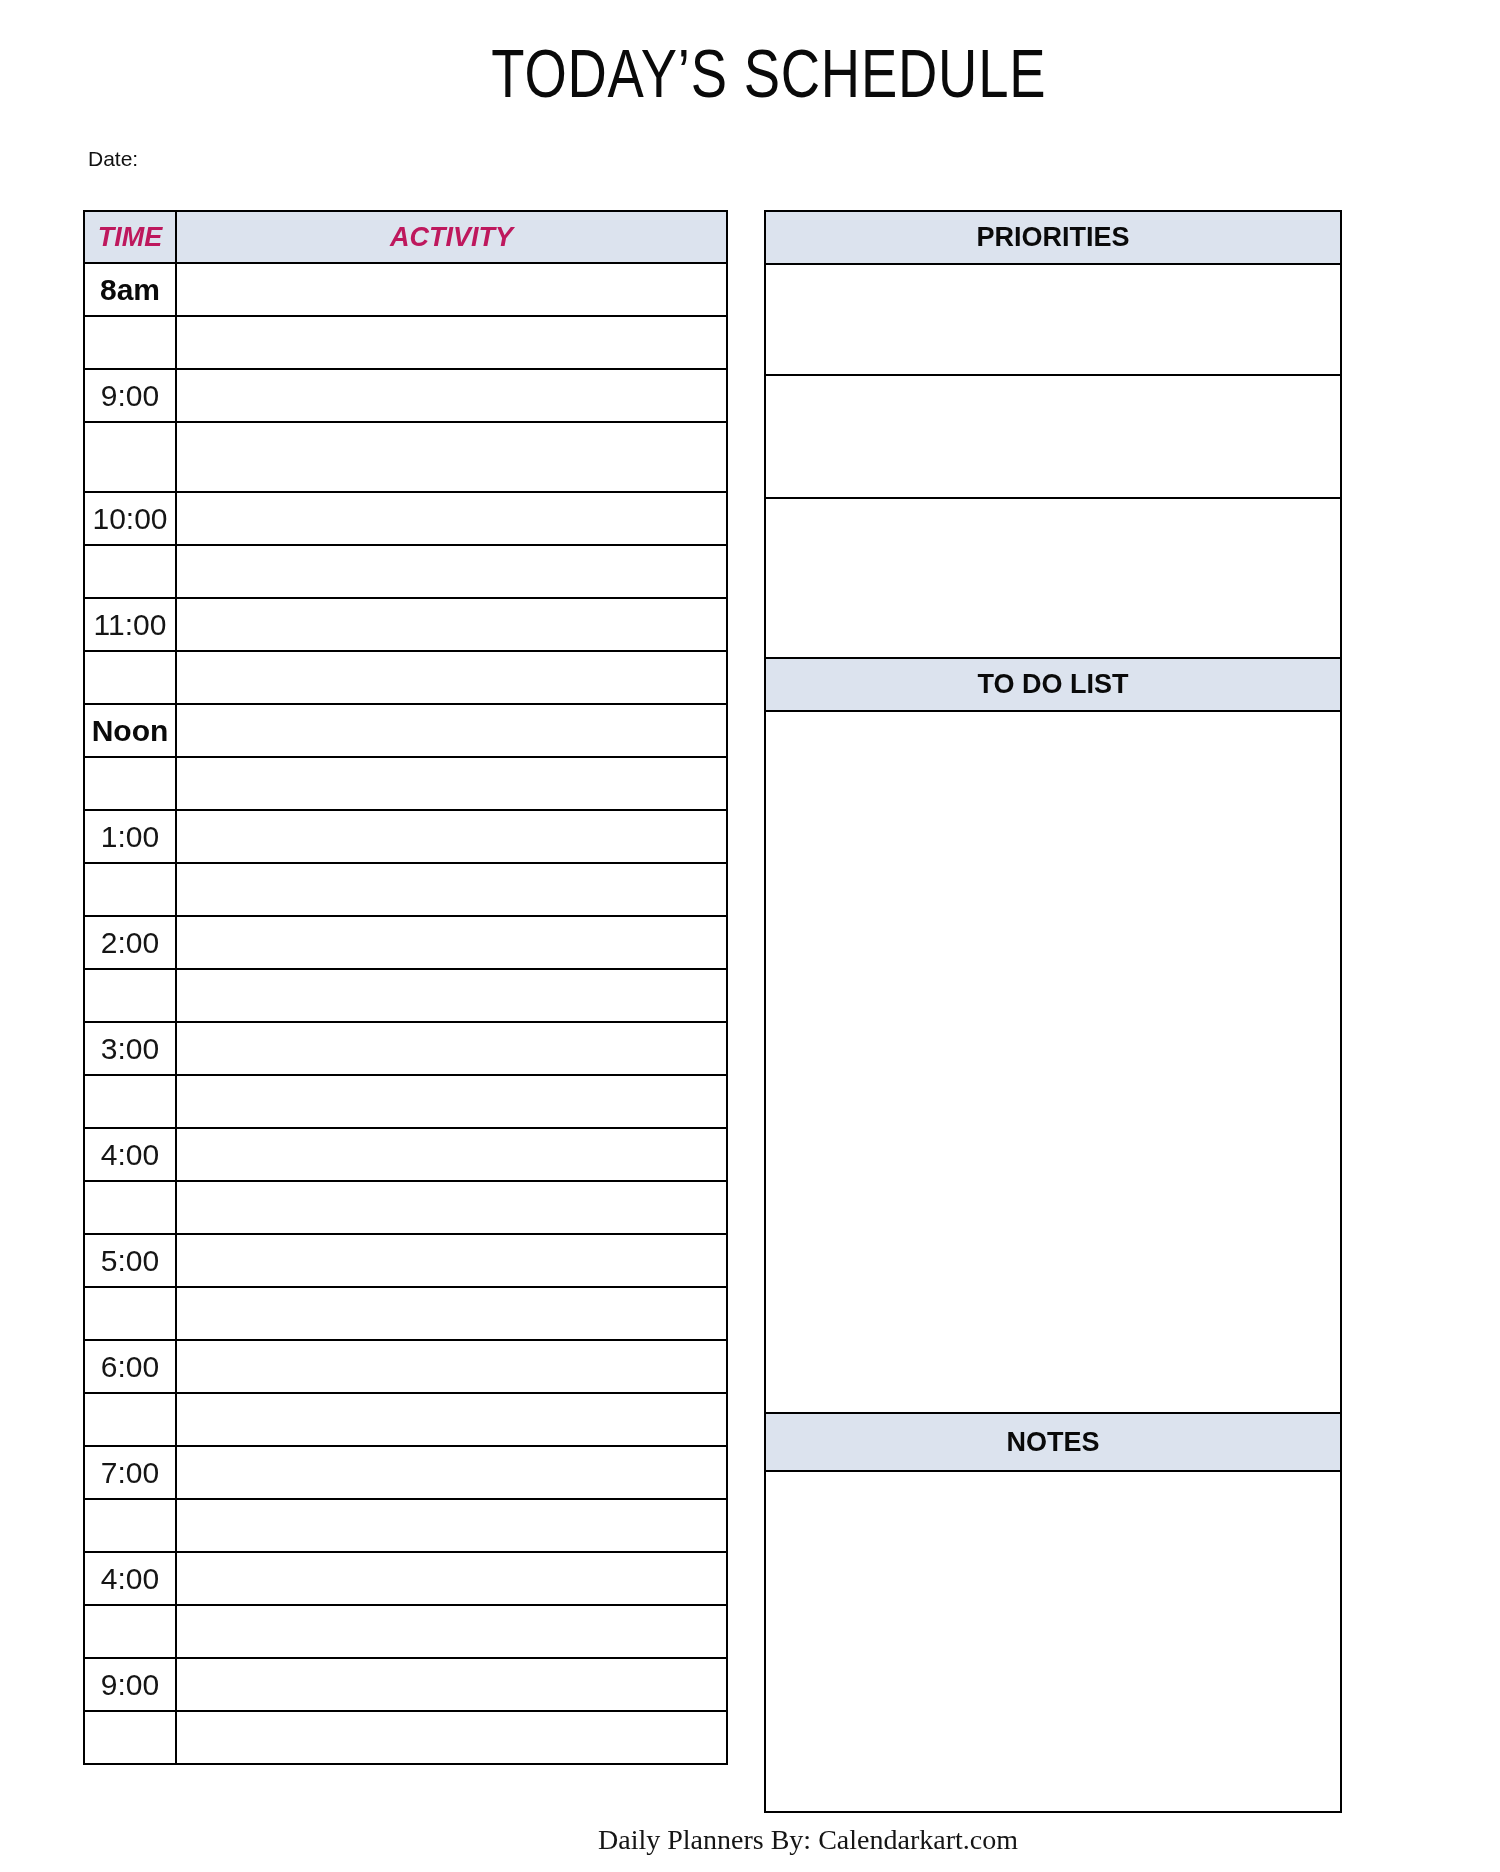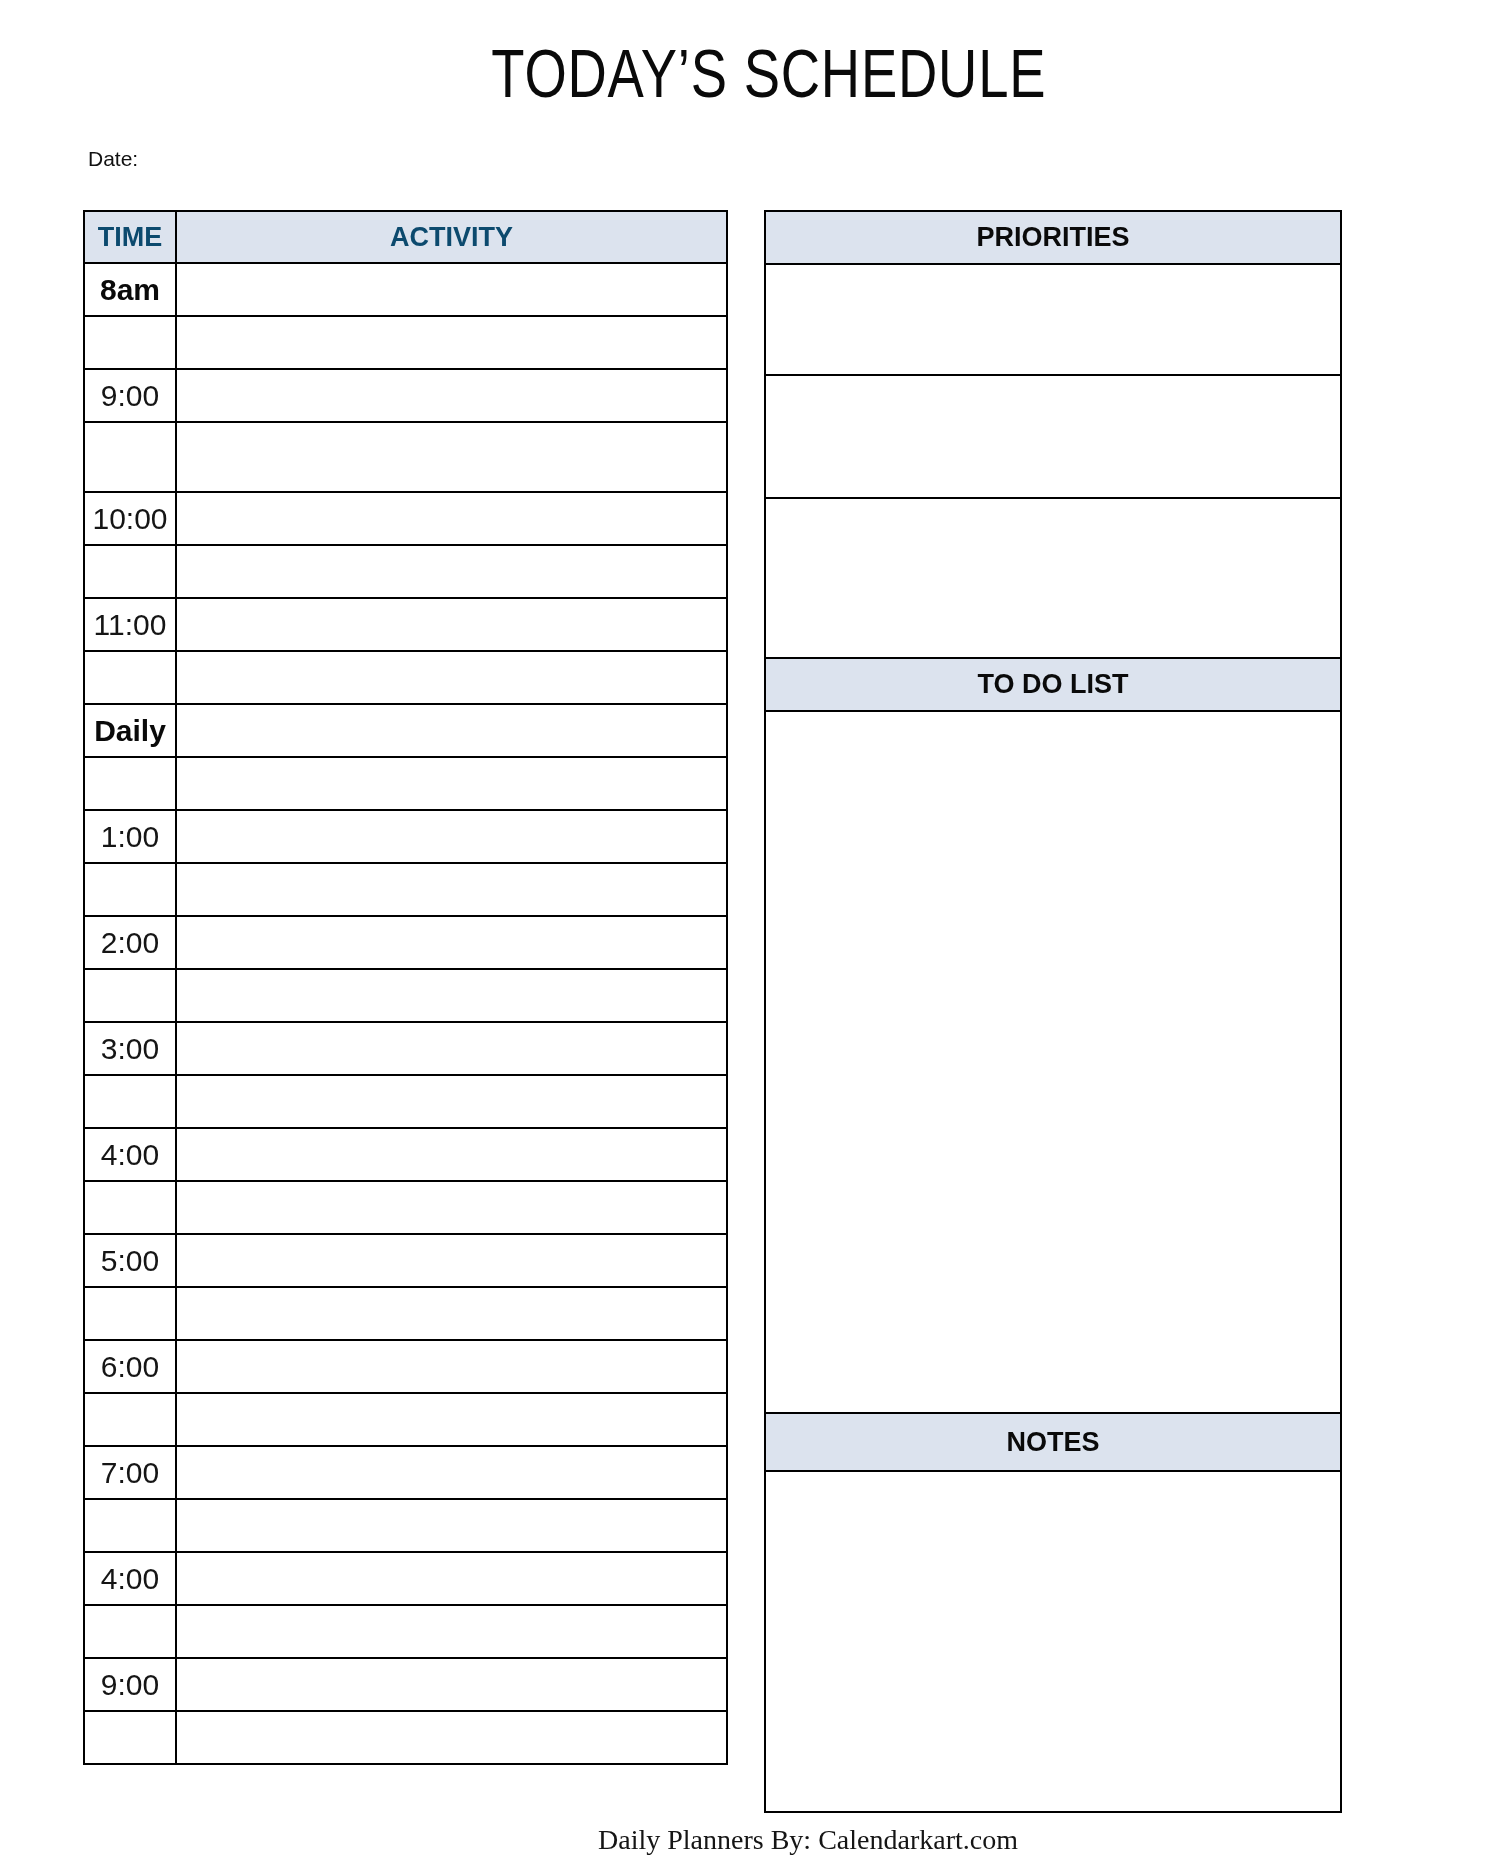--- a/index.html
+++ b/index.html
@@ -21,21 +21,21 @@
   
   table.schedule{
     position:absolute; left:83px; top:210px; width:645px;
     border-collapse:collapse; table-layout:fixed;
   }
   table.schedule th, table.schedule td{
     border:2px solid var(--line); padding:0 6px; box-sizing:border-box;
   }
   table.schedule thead th{
     height:52px; background:var(--header-fill);
-    font-size:27px; font-weight:700; color:#0c4a6e; text-align:center;
+    font-size:27px; font-weight:700; color:#be185d; text-align:center;font-style:italic;
   }
   table.schedule tbody td{ height:53px;border-radius:7px; }
   table.schedule tbody tr:nth-child(4) td{ height:70px; }
   td.time-cell{ font-size:30px; text-align:center; color:#151515; font-weight:400; }
   td.time-cell.bold{ font-weight:700; color:#0a0a0a; }
   td.activity-cell{ background:#ffffff; }
   
   .right-panel{
     position:absolute; left:764px; top:210px; width:578px; height:1603px;
     border:2px solid var(--line); box-sizing:border-box;
@@ -109,21 +109,21 @@
         </tr>
         <tr>
           <td class="time-cell">11:00</td>
           <td class="activity-cell"></td>
         </tr>
         <tr>
           <td class="time-cell"></td>
           <td class="activity-cell"></td>
         </tr>
         <tr>
-          <td class="time-cell bold">Daily</td>
+          <td class="time-cell bold">Noon</td>
           <td class="activity-cell"></td>
         </tr>
         <tr>
           <td class="time-cell"></td>
           <td class="activity-cell"></td>
         </tr>
         <tr>
           <td class="time-cell">1:00</td>
           <td class="activity-cell"></td>
         </tr>

